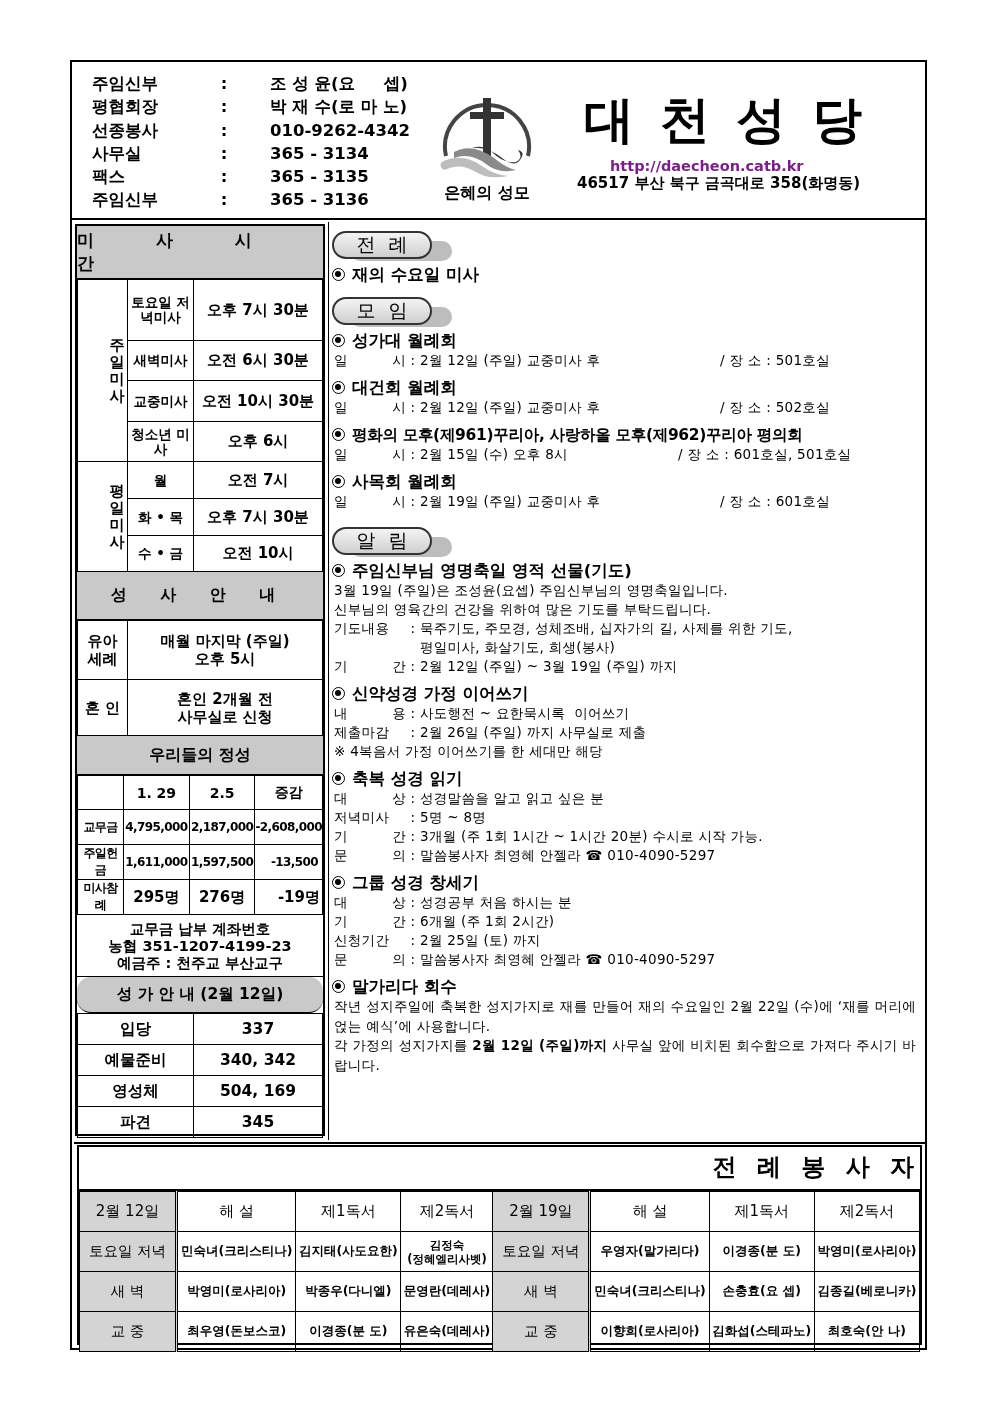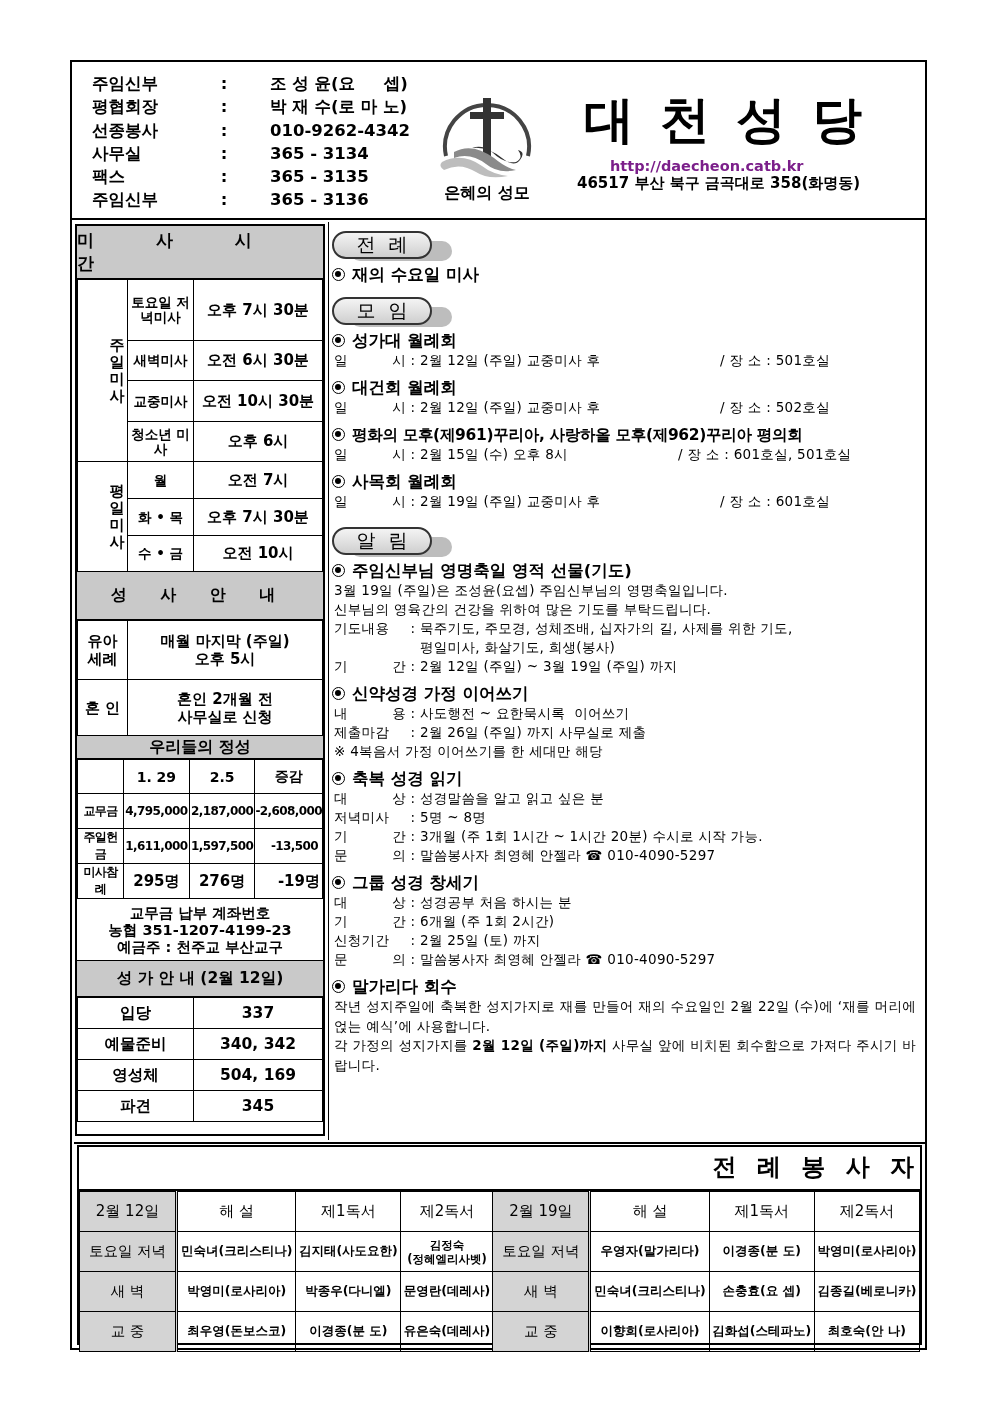--- a/index.html
+++ b/index.html
@@ -173,21 +173,21 @@
       <tr style="height:56px">
             <td>혼 인</td>
         <td>
               <div>혼인 2개월 전</div>
               <div>사무실로 신청</div>
             </td>
           </tr>
     </tbody>
       </table>
 
-    <div class="lsec-title" style="height:23px;">우리들의 정성</div>
+    <div class="lsec-title" style="height:39px;">우리들의 정성</div>
     <table class="offer">
       <tbody>
           <tr class="hdr" style="height:34px">
             <td style="width:50px"></td>
             <td style="width:66px">1. 29</td>
             <td style="width:66px">2.5</td>
             <td>증감</td>
           </tr>
       <tr style="height:35px">
             <td>교무금</td>
@@ -208,21 +208,21 @@
             <td class="big" style="text-align:right;padding-right:2px">-19명</td>
           </tr>
     </tbody>
       </table>
     <div class="account">
       <div>교무금 납부 계좌번호</div>
       <div>농협 351-1207-4199-23</div>
       <div>예금주 : 천주교 부산교구</div>
     </div>
 
-    <div class="lsec-title" style="height:36px;font-size:15.5px;">성 가 안 내 (2월 12일)</div>
+    <div class="lsec-title" style="height:36px;font-size:15.5px;border-radius:14px;">성 가 안 내 (2월 12일)</div>
     <table class="hymn">
       <tbody>
           <tr>
             <td style="width:116px">입당</td>
             <td>337</td>
           </tr>
       <tr>
             <td>예물준비</td>
             <td>340, 342</td>
           </tr>

